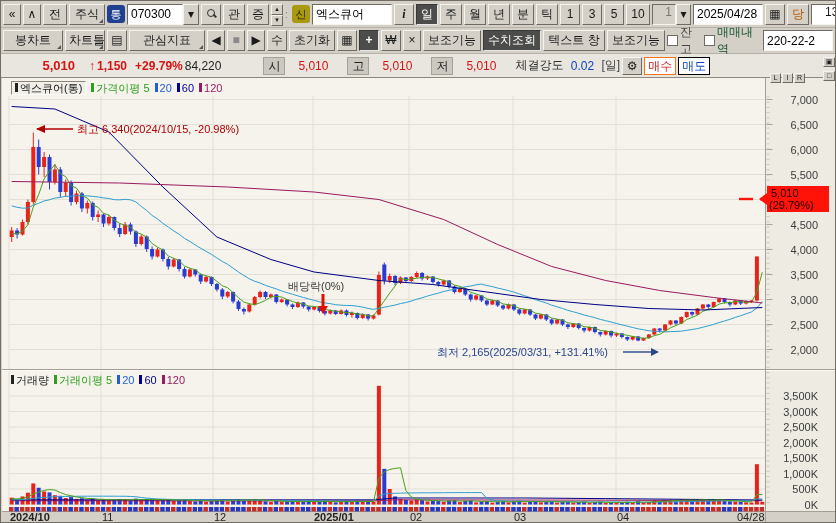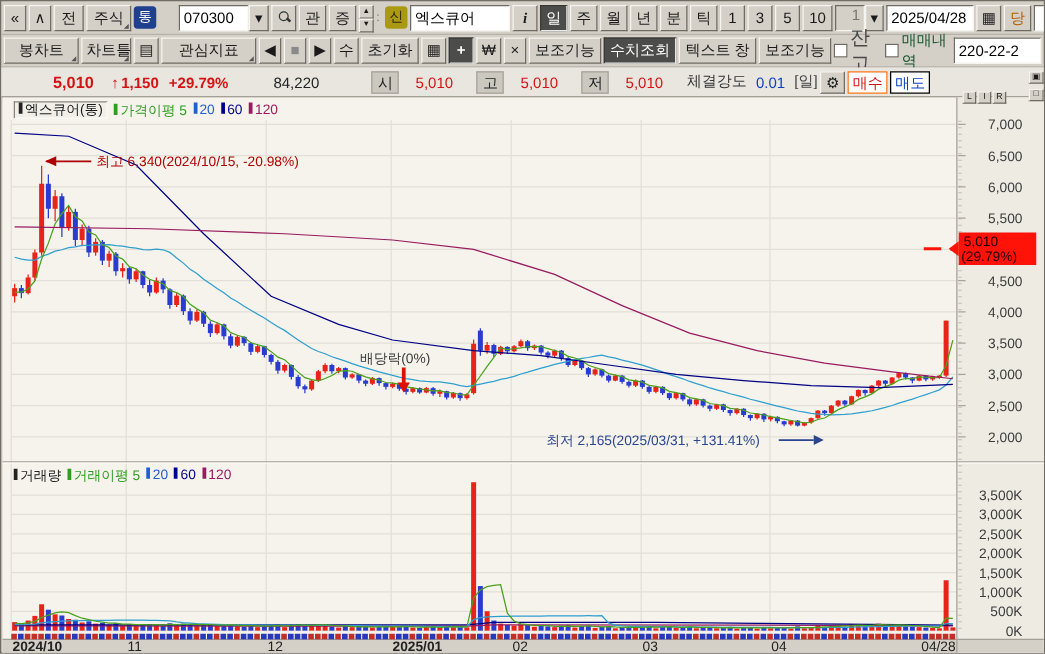--- a/index.html
+++ b/index.html
@@ -39,21 +39,21 @@
 
 <div class="win">
 
   <div class="row row1">
     <div class="btn" style="width:18px">«</div>
     <div class="btn" style="width:18px">∧</div>
     <div class="btn" style="width:24px">전</div>
     <div class="btn dd" style="width:36px">주식</div>
     <div class="badge" style="background:#1f3f8f">통</div>
     <div style="display:flex;flex:0 0 auto">
-      <input class="field" style="width: 56px; margin-left: 16px;" value="070300">
+      <input class="field" style="width: 56px;" value="070300">
       <div class="btn" style="width:16px">▾</div>
     </div>
     <div class="btn" style="width:20px"><span class="mag"></span></div>
     <div class="btn" style="width:22px">관</div>
     <div class="btn" style="width:22px">증</div>
     <div class="spin">
         <b>▲</b>
         <b>▼</b>
       </div>
     <div style="width:5px;color:#777;font-size:10px;flex:0 0 auto">:</div>
@@ -96,40 +96,40 @@
     <div class="btn" style="width:46px">초기화</div>
     <div class="btn" style="width:20px"><span>▦</span></div>
     <div class="btn sel" style="width:20px;font-weight:bold"><span>+</span></div>
     <div class="btn" style="width:20px"><span>₩</span></div>
     <div class="btn" style="width:18px"><span>×</span></div>
     <div class="btn" style="width:58px">보조기능</div>
     <div class="btn sel" style="width:58px">수치조회</div>
     <div class="btn" style="width:62px">텍스트 창</div>
     <div class="btn" style="width:58px">보조기능</div>
     <div class="cb"></div>
-    <span style="font-size:16px;color:#4a4a4a">잔고</span>
+    <span style="font-size:12px;color:#4a4a4a">잔고</span>
     <div class="cb"></div>
     <span style="font-size:12px;color:#14532d">매매내역</span>
     <input class="field" style="width: 70px;" value="220-22-2">
   </div>
 
   <div class="row row3">
     <span class="red bold" style="margin-left:24px;width:48px;text-align:right;font-size:13px">5,010</span>
     <span class="red bold" style="margin-left:12px">↑</span>
     <span class="red bold">1,150</span>
     <span class="red bold" style="margin-left:6px">+29.79%</span>
-    <span style="margin-left:34px;color:#222">84,220</span>
+    <span style="color:#222">84,220</span>
     <span class="chip" style="margin-left:40px">시</span>
     <span class="red" style="width:52px;text-align:center">5,010</span>
     <span class="chip" style="margin-left:6px">고</span>
     <span class="red" style="width:52px;text-align:center">5,010</span>
     <span class="chip" style="margin-left:6px">저</span>
     <span class="red" style="width:52px;text-align:center">5,010</span>
     <span style="margin-left:6px;color:#333">체결강도</span>
-    <span class="blue" style="width:34px;text-align:center">0.01</span>
+    <span class="blue" style="width:34px;text-align:center">0.02</span>
     <span style="color:#444">[일]</span>
     <div class="btn" style="width:20px;height:18px;line-height:16px"><span>⚙</span></div>
     <div class="btn" style="width:32px;height:18px;line-height:16px;background:#fff;border:1px solid #f97316;color:#d41414">매수</div>
     <div class="btn" style="width:32px;height:18px;line-height:16px;background:#fff;border:1px solid #000000;color:#0b43c4">매도</div>
   </div>
 
   <svg id="chart-svg" width="836" height="523">
       <rect x="1" y="77" width="834" height="445" fill="#f5f3ec"></rect>
       <rect x="765" y="77" width="70" height="445" fill="#eeebe3"></rect>
       <rect x="1" y="511" width="834" height="11" fill="#d4d0c8"></rect>

